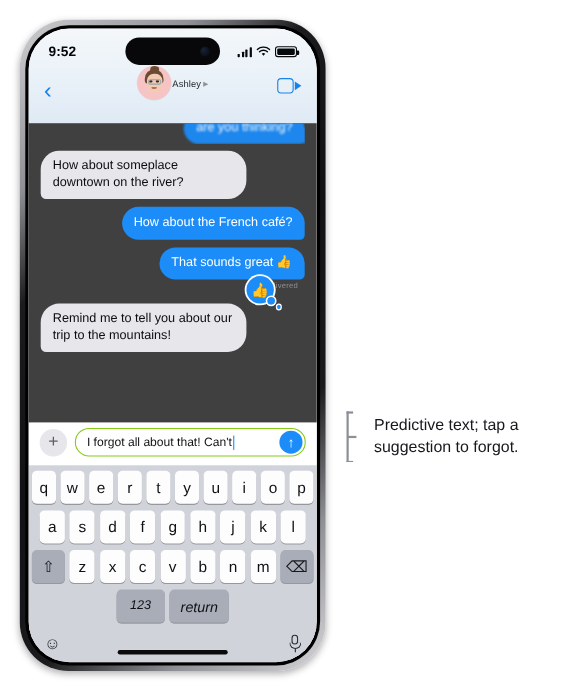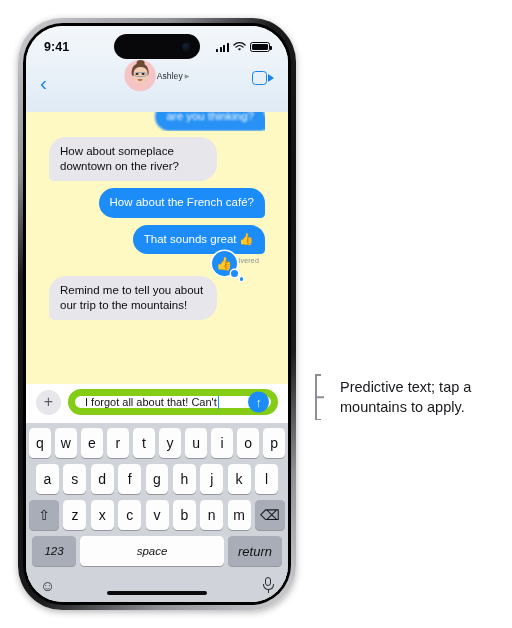--- a/index.html
+++ b/index.html
@@ -104,22 +104,22 @@
     border: 1.7px solid #1783e8; border-radius: 3.6px;
   }
   .nav-video .lens {
     position:absolute; right:0; top:2.6px;
     width:0; height:0; border-top:4.3px solid transparent;
     border-bottom:4.3px solid transparent; border-left:6px solid #1783e8;
   }
 
   
   .thread {
-    flex: 1 1 auto; background: #fef9c3;
-    padding: 0 23px; position: relative; overflow: hidden;
+    flex: 1 1 auto; background: #404040;
+    padding: 0 11px; position: relative; overflow: hidden;
   }
   .row { display: flex; margin-bottom: 7px; }
   .row.out { justify-content: flex-end; }
   .row.in { justify-content: flex-start; }
   .bubble {
     max-width: 78%; padding: 7px 11px;
     border-radius: 17px; font-size: 11.5px; line-height: 1.32;
     position: relative; word-wrap: break-word;
   }
   .bubble.out { background: #1c8cf8; color: #fff; border-bottom-right-radius: 5px; }
@@ -170,21 +170,21 @@
     flex: 0 0 auto; display: flex; align-items: center;
     gap: 7px; padding: 5px 10px 8px; background: #ffffff;
   }
   .plus-btn {
     width: 25px; height: 25px; border-radius: 50%;
     background: #e6e6eb; color: #5c5f66;
     display:flex; align-items:center; justify-content:center;
     font-size: 16px; line-height: 1; flex: 0 0 auto; font-weight: 300;
   }
   .textfield {
-    flex: 1 1 auto; height: 26px; border: 7px solid #84cc16;
+    flex: 1 1 auto; height: 26px; border: 1px solid #84cc16;
     border-radius: 14px; display: flex; align-items: center;
     padding: 0 30px 0 10px; position: relative; background: #fff;
   }
   .tf-text { font-size: 11px; color: #121316; white-space: nowrap; }
   .caret {
     display:inline-block; width:1.1px; height:13px;
     background:#1c8cf8; margin-left:1.5px; vertical-align:-2px;
   }
   .send-btn {
     position:absolute; right: 2px; top: 50%; transform: translateY(-50%);
@@ -267,21 +267,21 @@
 
 <div class="stage">
 
   <div class="phone">
     <div class="phone-inner">
       <div class="screen">
 
         <div class="topchrome">
 
           <div class="statusbar">
-            <div class="status-time">9:41</div>
+            <div class="status-time">9:52</div>
             <div class="status-right">
               <div class="bars">
                   <i></i>
                   <i></i>
                   <i></i>
                   <i></i>
                 </div>
               <svg width="13" height="10" viewBox="0 0 13 10">
                 <path d="M6.5 8.6 4.9 6.9a2.3 2.3 0 0 1 3.2 0z" fill="#07080b"></path>
                 <path d="M2.9 5.1a5.2 5.2 0 0 1 7.2 0" stroke="#07080b" stroke-width="1.25" fill="none" stroke-linecap="round"></path>
@@ -393,21 +393,20 @@
             <div class="key">c</div>
             <div class="key">v</div>
             <div class="key">b</div>
             <div class="key">n</div>
             <div class="key">m</div>
             <div class="key wide">⌫</div>
           </div>
 
           <div class="krow bottom">
             <div class="key fn">123</div>
-            <div class="key space">space</div>
             <div class="key ret">return</div>
           </div>
 
           <div class="kbd-foot">
             <div class="emoji-key">☺</div>
             <div class="mic-key">
               <div class="cap"></div>
                 <div class="arc"></div>
                 <div class="stem"></div>
             </div>
@@ -421,17 +420,17 @@
 
   <div class="annotation">
     <div class="brace">
       <div class="vert"></div>
         <div class="cap-t"></div>
         <div class="cap-b"></div>
         <div class="tick"></div>
     </div>
     <div class="annotation-text">
       <div>Predictive text; tap a</div>
-      <div>mountains to apply.</div>
+      <div>suggestion to forgot.</div>
     </div>
   </div>
 
 </div>
 
 </body></html>

